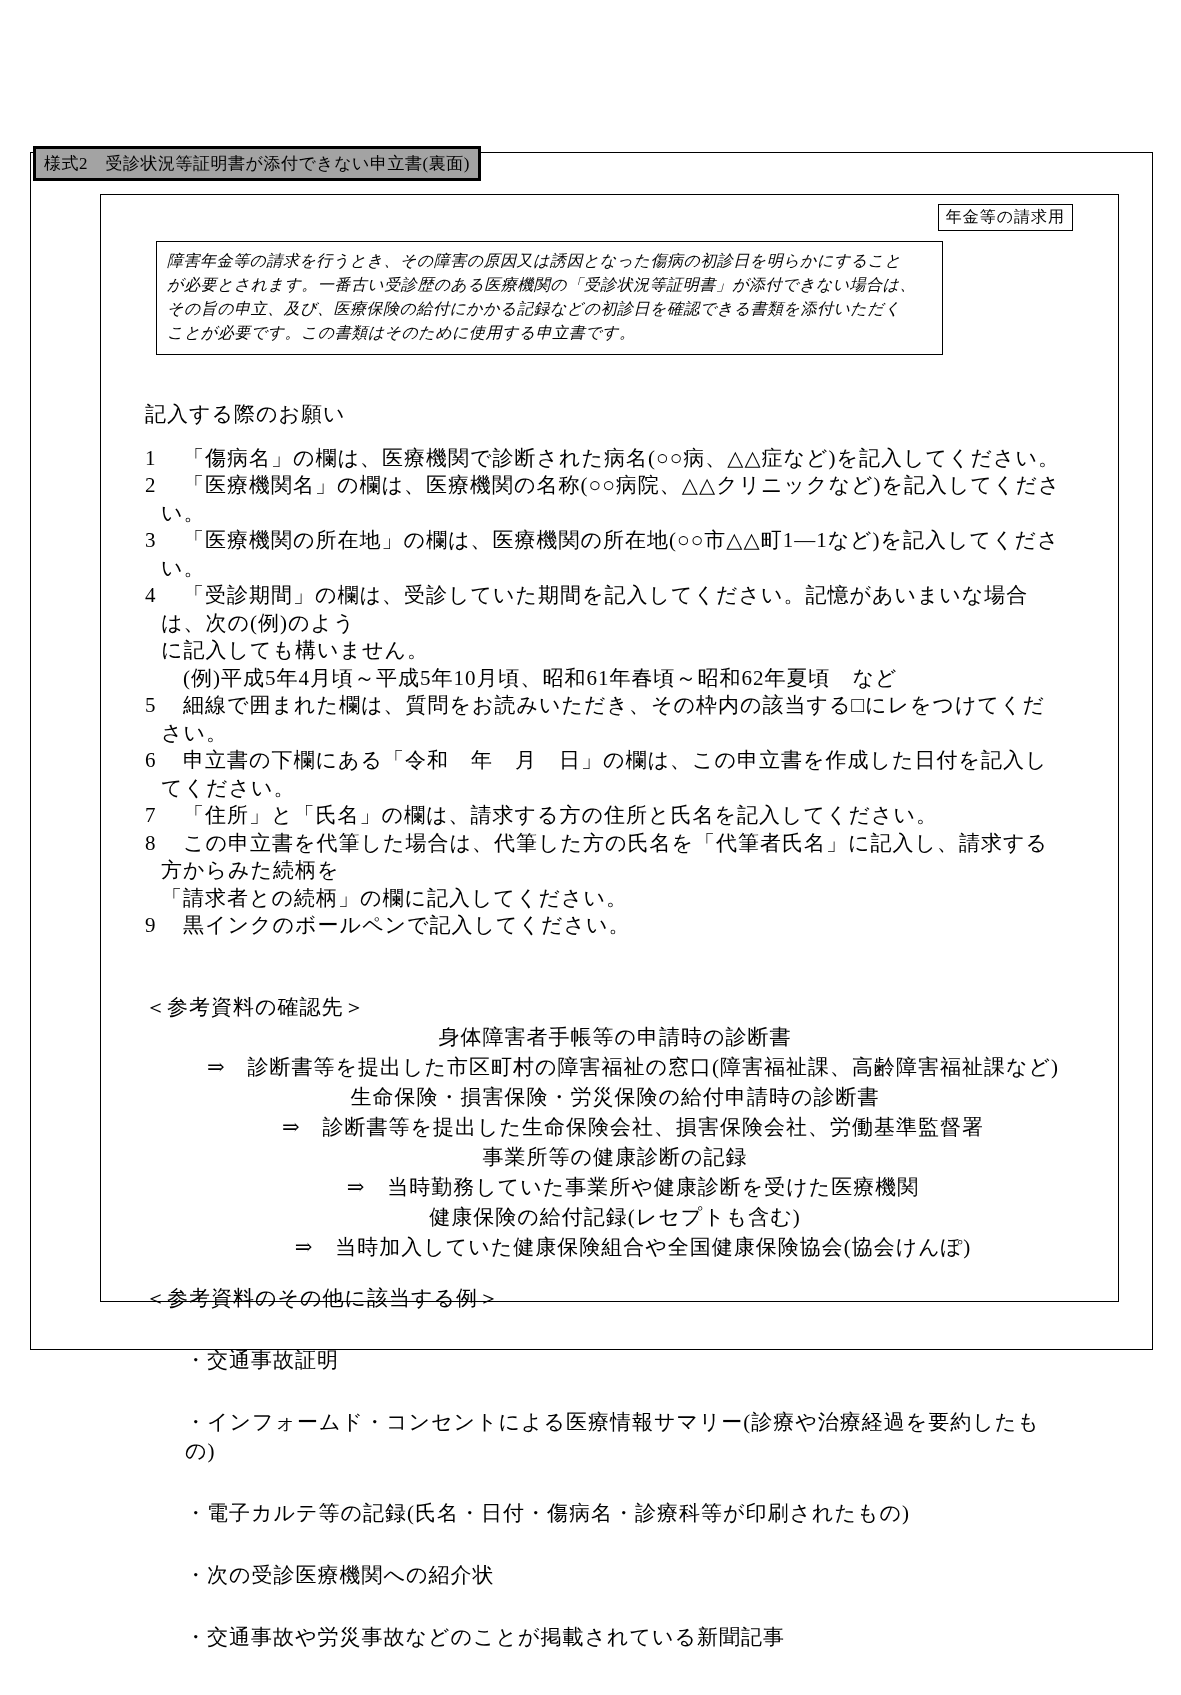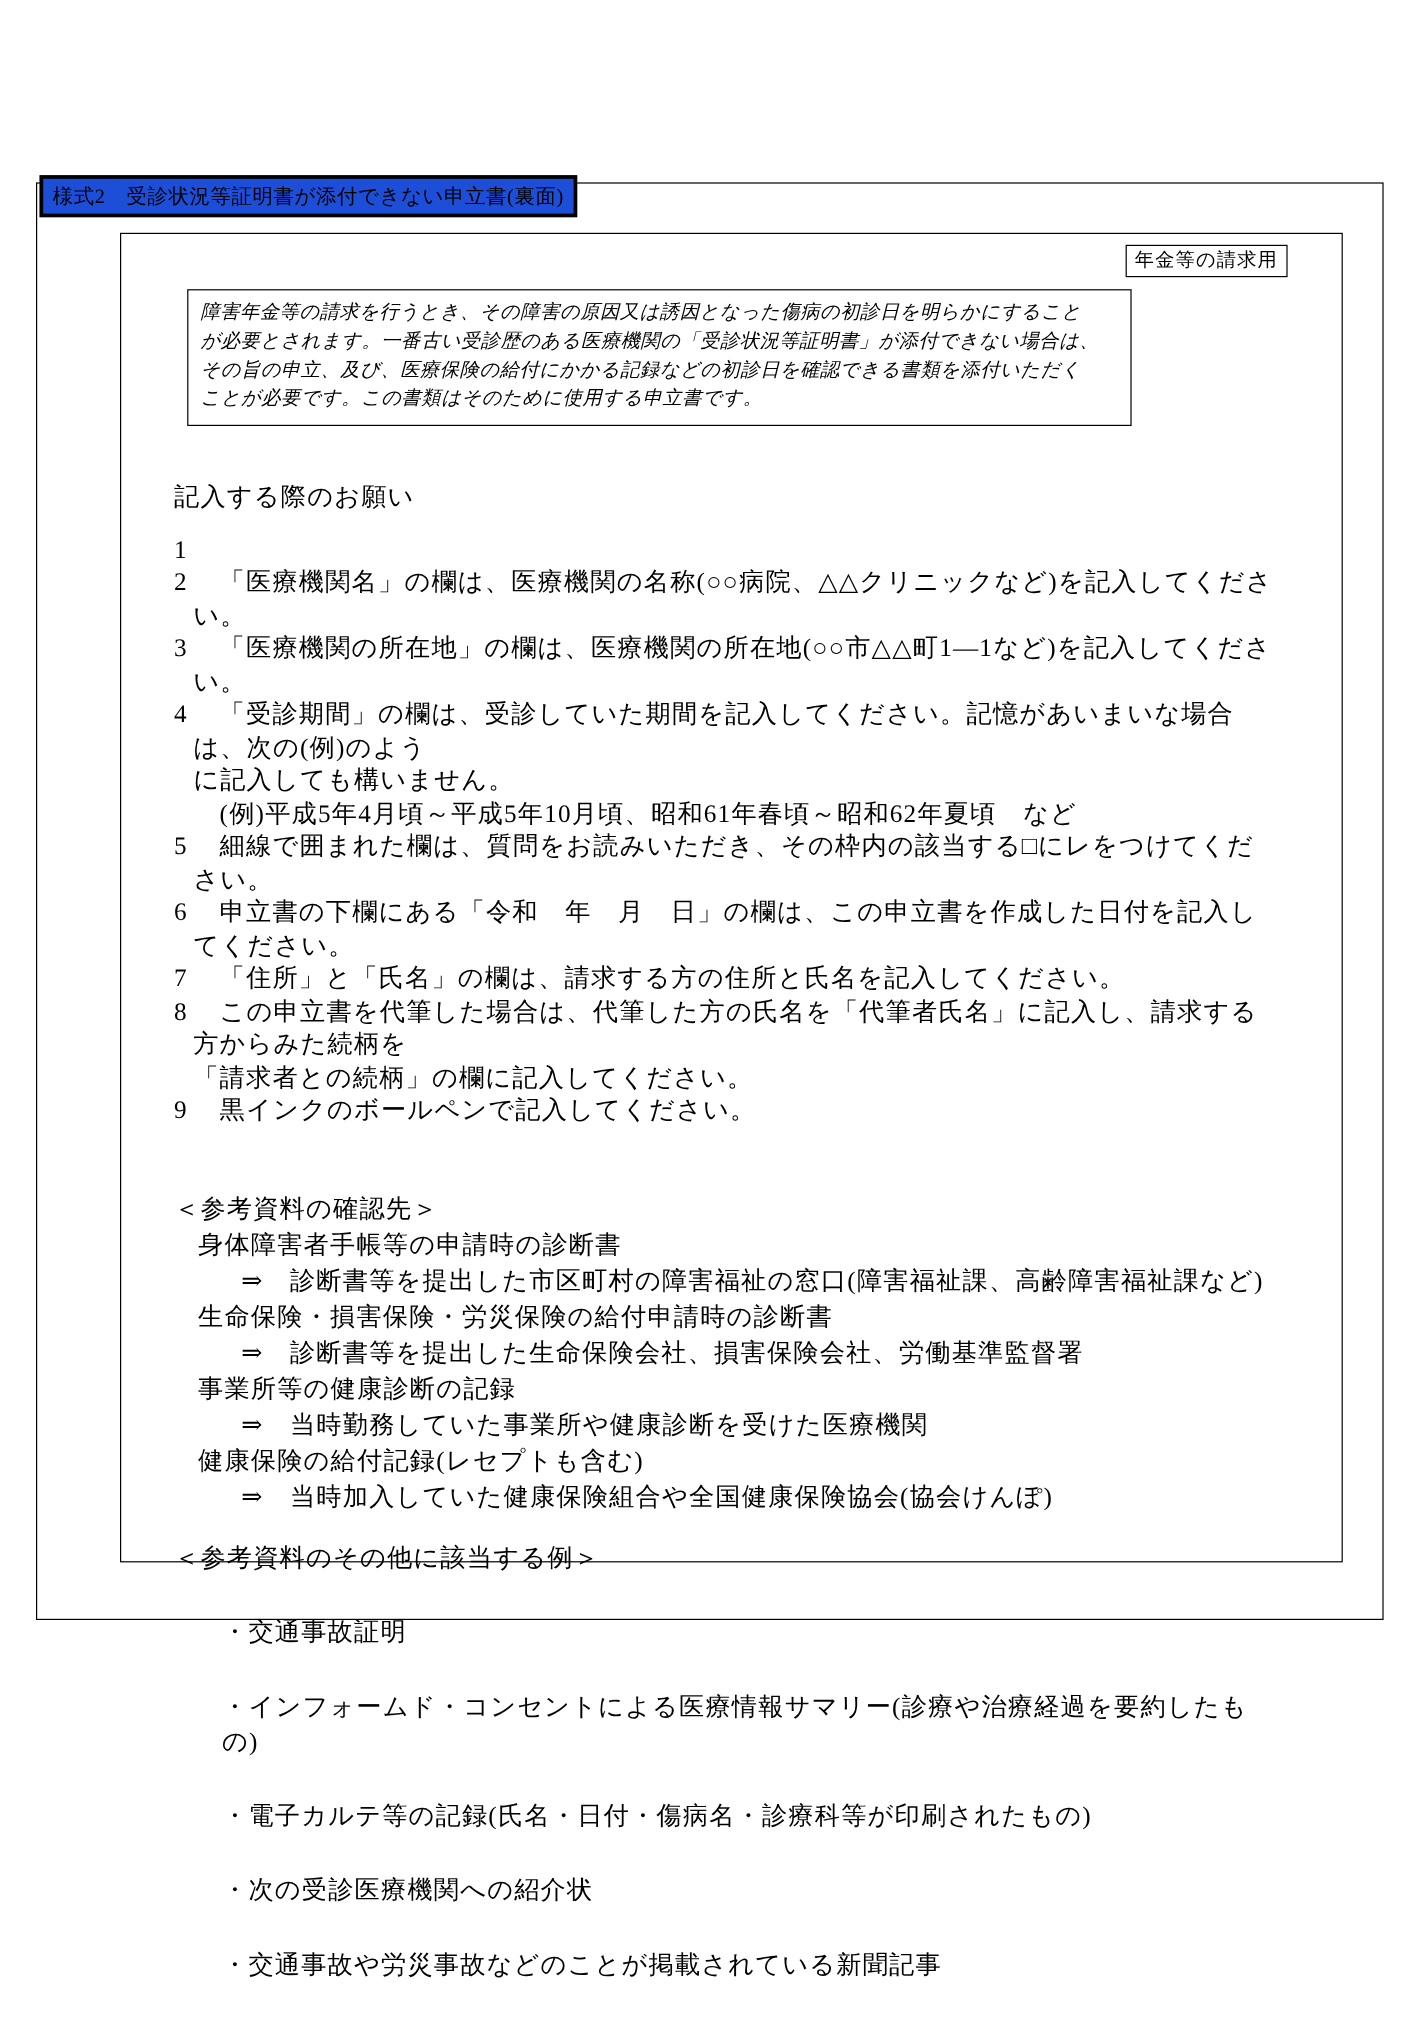--- a/index.html
+++ b/index.html
@@ -9,21 +9,21 @@
     font-family:"Liberation Serif","DejaVu Serif",serif;
     position:relative; overflow:hidden;
   }
   .outer-frame {
     position:absolute; left:30px; top:152px;
     width:1121px; height:1196px;
     border:1px solid #000; background:#fff;
   }
   .title-box {
     position:absolute; left:33px; top:146px;
-    border:3px solid #000; background:#1d4ed8;
+    border:3px solid #000; background:#a3a3a3;
     padding:3px 8px;
     font-size:17px; letter-spacing:0.5px;
     z-index:3; white-space:nowrap;
   }
   .inner-frame {
     position:absolute; left:100px; top:194px;
     width:975px; height:1106px;
     border:1px solid #000; background:#fff; z-index:2;padding-left:42px;
   }
   .usage-tag {
@@ -41,21 +41,21 @@
   .content {
     position:absolute; left:44px; top:206px; width:920px;
     font-size:21px; letter-spacing:1px;
   }
   .sec-heading { line-height:27.5px; margin-bottom:16px; }
   .num-list { line-height:27.5px; }
   .num-item { display:flex; }
   .num { width:38px; flex:none; }
   .itext { white-space:pre-line; margin-left:-22px; text-indent:22px; }
   .ref-heading { margin-top:52px; line-height:30px; }
-  .ref-list { line-height:30px; }
+  .ref-list { line-height:30px;text-align:center; }
   .ref-src { margin-left:20px; }
   .ref-dst { margin-left:56px; }
   .arrow { margin-right:22px; }
   .other-heading { margin-top:22px; line-height:29px; }
   .bullet-list { line-height:29px; }
   .bullet-item { margin-left:40px;margin-top:33px; }
 </style>
 </head>
 <body>
 
@@ -74,20 +74,21 @@
 その旨の申立、及び、医療保険の給付にかかる記録などの初診日を確認できる書類を添付いただく
 ことが必要です。この書類はそのために使用する申立書です。</div>
 
     <div class="content">
 
       <div class="sec-heading">記入する際のお願い</div>
 
       <div class="num-list">
         <div class="num-item">
           <span class="num">1</span>
+          <span class="itext">「傷病名」の欄は、医療機関で診断された病名(○○病、△△症など)を記入してください。</span>
         </div>
         <div class="num-item">
           <span class="num">2</span>
           <span class="itext">「医療機関名」の欄は、医療機関の名称(○○病院、△△クリニックなど)を記入してください。</span>
         </div>
         <div class="num-item">
           <span class="num">3</span>
           <span class="itext">「医療機関の所在地」の欄は、医療機関の所在地(○○市△△町1―1など)を記入してください。</span>
         </div>
         <div class="num-item">

